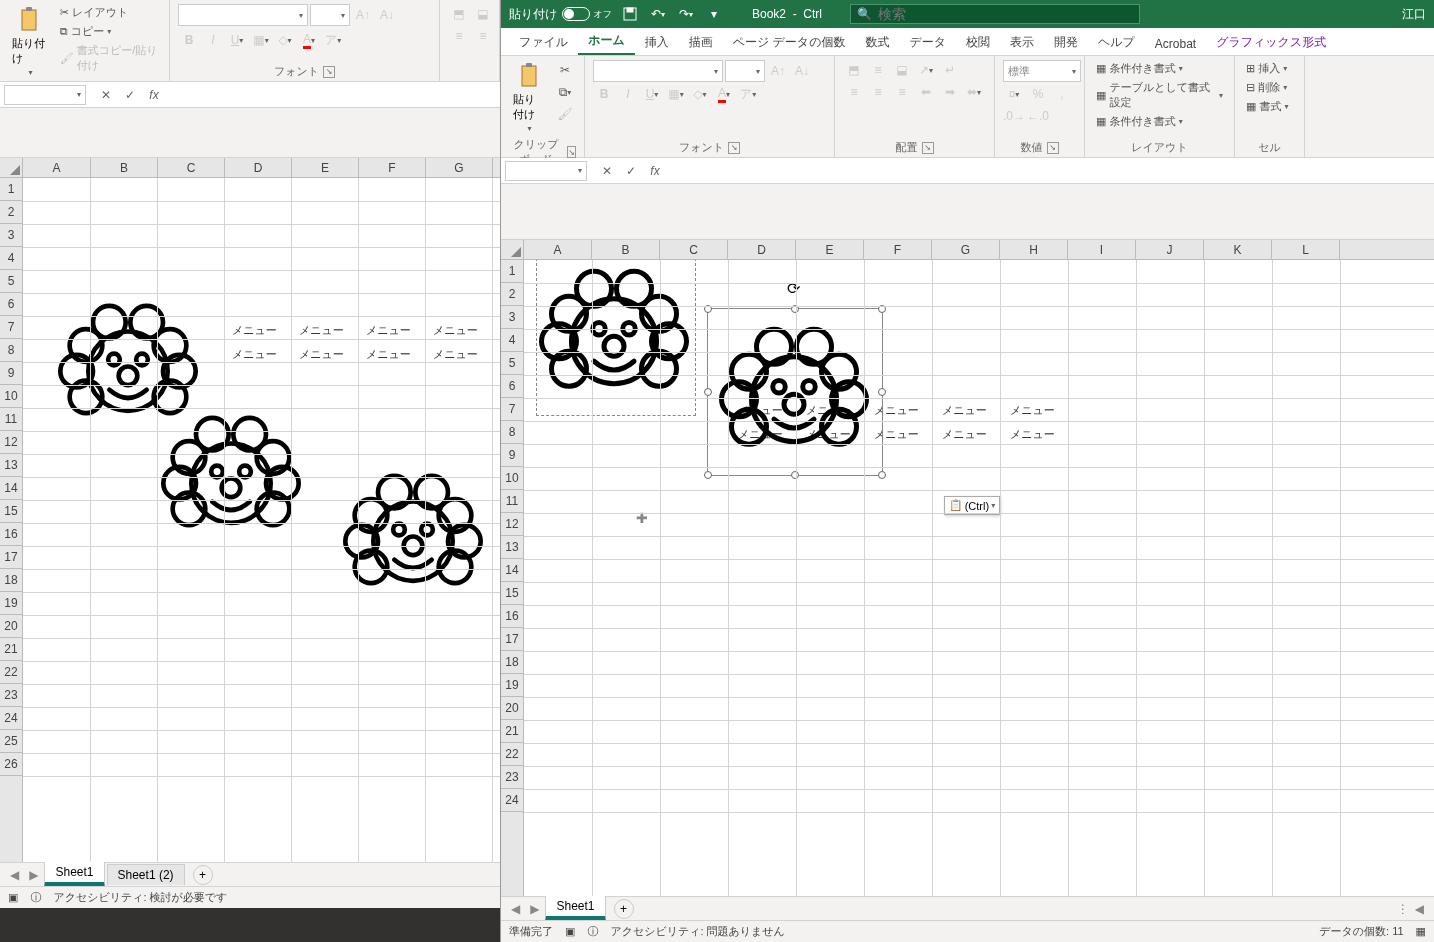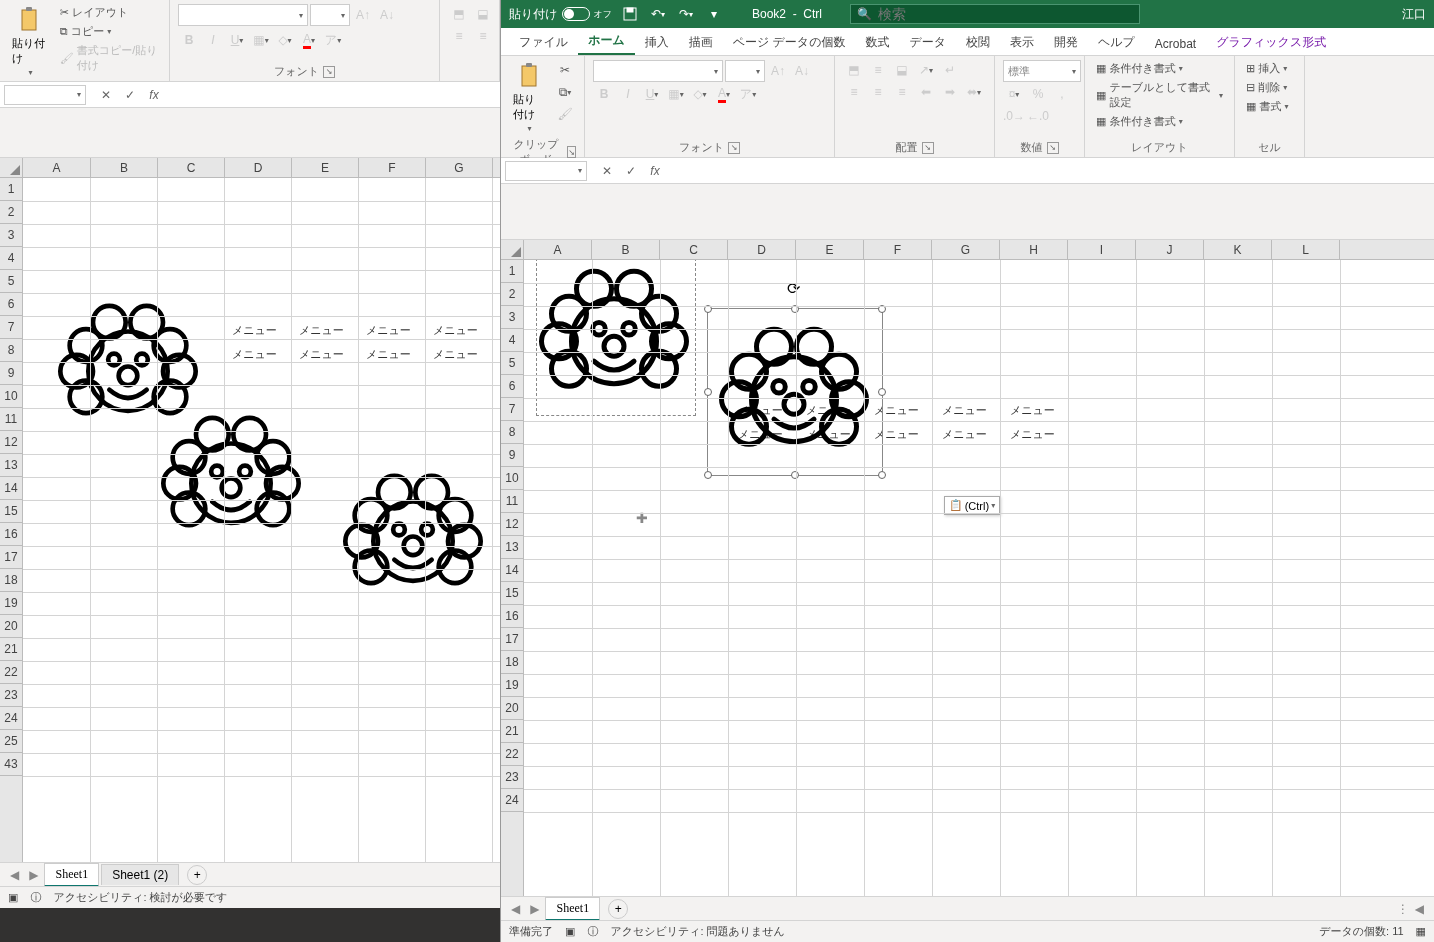--- a/index.html
+++ b/index.html
@@ -71,21 +71,21 @@
 .sel-box{position:absolute;border:1px solid #888;}
 .sel-box.dashed{border:1px dashed #888;}
 .handle{position:absolute;width:8px;height:8px;background:#fff;border:1px solid #666;border-radius:50%;}
 .rotate-handle{position:absolute;width:16px;height:16px;}
 .paste-options{position:absolute;border:1px solid #aaa;background:#fff;font-size:11px;padding:2px 4px;display:flex;align-items:center;gap:2px;box-shadow:1px 1px 3px rgba(0,0,0,0.2);}
 
 
 .sheet-tabs { height: 24px; background:#f3f2f1; border-top:1px solid #d4d4d4; display:flex; align-items:center; padding:0 6px; font-size:12px; gap:2px;}
 .sheet-tabs .nav{color:#888;padding:0 4px;cursor:pointer;}
 .sheet-tab{padding:3px 10px;background:#fff;border:1px solid #ccc;border-bottom:none;cursor:pointer;}
-.sheet-tab.active{border-bottom:2px solid #0f766e;font-family:Liberation Serif, serif;}
+.sheet-tab.active{border-bottom:6px solid #0f766e;}
 .sheet-tab.inactive{background:#e6e6e6;}
 .add-sheet{width:20px;height:20px;border:1px solid #ccc;border-radius:50%;display:flex;align-items:center;justify-content:center;margin-left:6px;cursor:pointer;}
 .sheet-scroll{margin-left:auto;display:flex;gap:2px;align-items:center;}
 
 
 .status-bar{height:22px;background:#f3f2f1;border-top:1px solid #d4d4d4;display:flex;align-items:center;font-size:11px;padding:0 8px;color:#444;gap:12px;}
 .status-bar .right{margin-left:auto;display:flex;gap:12px;align-items:center;}
 .status-bar.dark{background:#323130;color:#fff;border:none;}
 
 
@@ -230,21 +230,21 @@
           <div class="row-h">16</div>
           <div class="row-h">17</div>
           <div class="row-h">18</div>
           <div class="row-h">19</div>
           <div class="row-h">20</div>
           <div class="row-h">21</div>
           <div class="row-h">22</div>
           <div class="row-h">23</div>
           <div class="row-h">24</div>
           <div class="row-h">25</div>
-          <div class="row-h">43</div>
+          <div class="row-h">26</div>
         </div>
       <div class="cells" id="left-cells">
 
         <div class="cell" style="left:205px;top:143px">メニュー</div>
         <div class="cell" style="left:272px;top:143px">メニュー</div>
         <div class="cell" style="left:339px;top:143px">メニュー</div>
         <div class="cell" style="left:406px;top:143px">メニュー</div>
         <div class="cell" style="left:205px;top:167px">メニュー</div>
         <div class="cell" style="left:272px;top:167px">メニュー</div>
         <div class="cell" style="left:339px;top:167px">メニュー</div>

